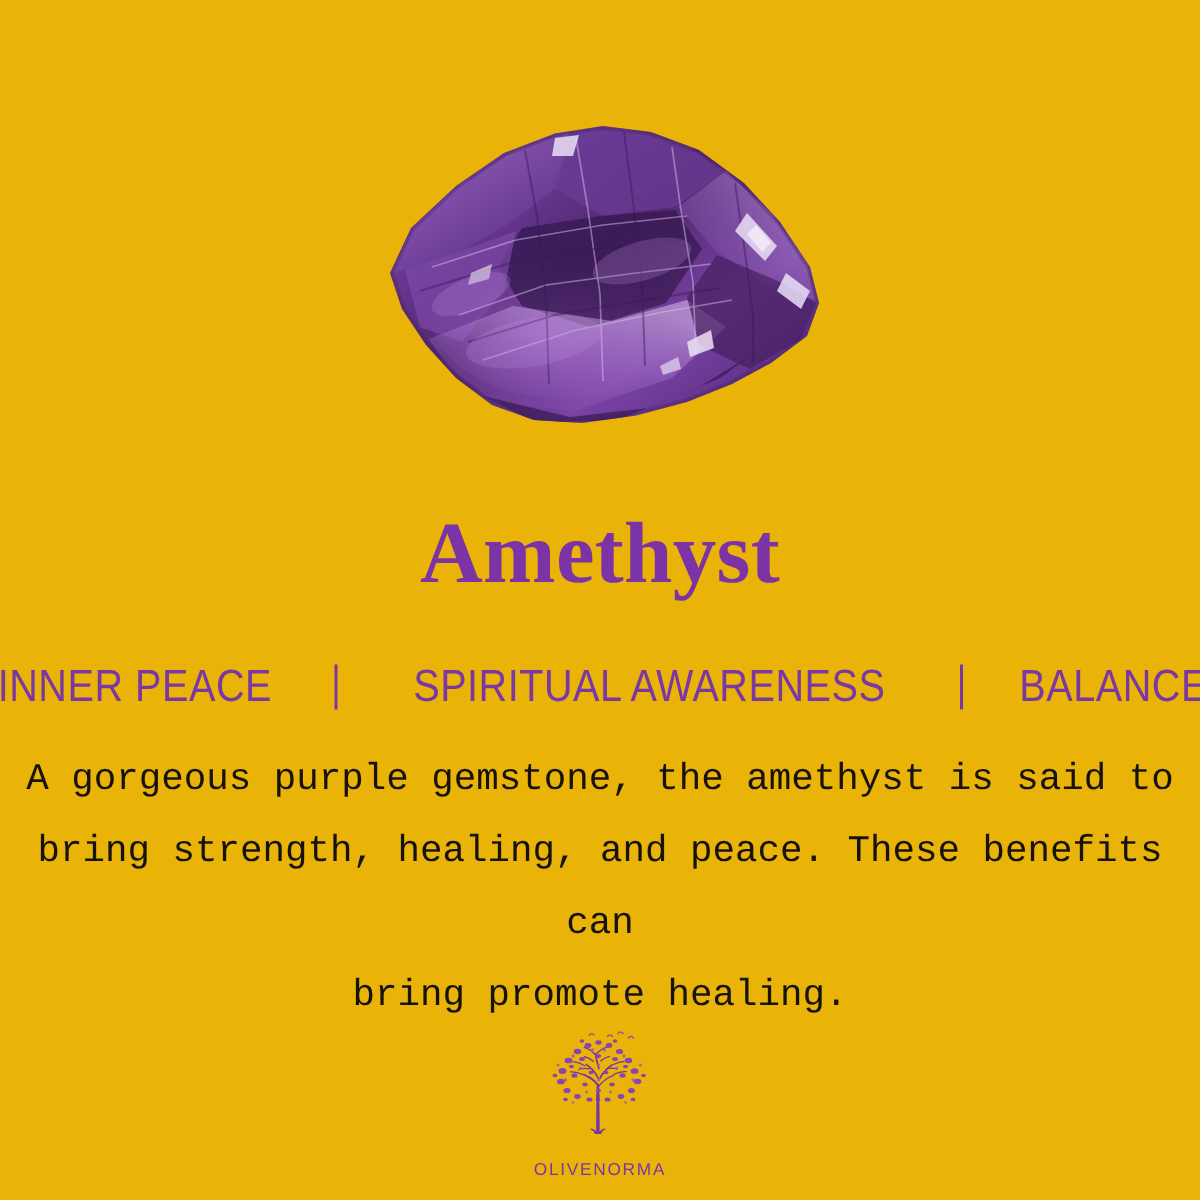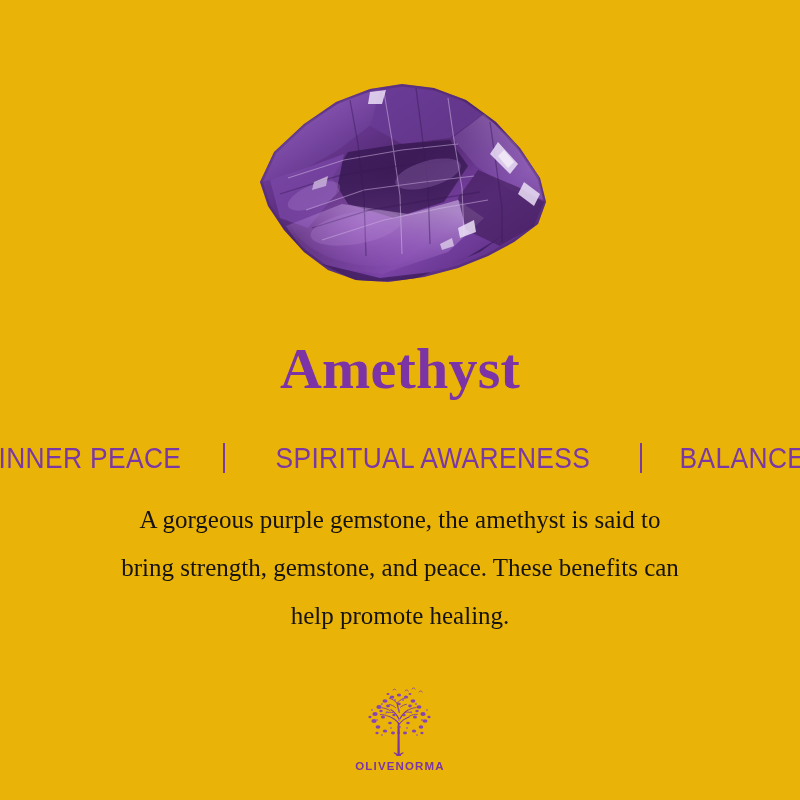--- a/index.html
+++ b/index.html
@@ -93,21 +93,21 @@
     flex: 0 0 auto;
   }
 
   
   .body-copy {
     position: absolute;
     left: 0;
     top: 496px;
     width: 800px;
     text-align: center;
-    font-family: Liberation Serif, serif;
+    font-family: Liberation Mono, monospace;
     font-size: 25px;
     font-weight: 400;
     color: #16130f;
     line-height: 48px;
   }
 
   .body-copy .line { display: block; }
 
   
   .logo {
@@ -116,24 +116,24 @@
     top: 686px;
     width: 800px;
     display: flex;
     flex-direction: column;
     align-items: center;
   }
 
   .logo-mark { display: block; width: 86px; height: 72px; }
 
   .logo-word {
-    margin-top: 2px;
+    margin-top: 16px;
     font-family: "Liberation Sans", sans-serif;
     font-size: 11.5px;
-    font-weight: 700;
+    font-weight: 400;
     letter-spacing: 1.15px;
     color: #7b35a5;
   }
 </style>
 </head>
 <body>
 
 <div class="card">
 
   <div class="stone-stage">
@@ -245,22 +245,22 @@
   <div class="keywords">
     <span class="kw">INNER PEACE</span>
     <span class="kw-sep"></span>
     <span class="kw">SPIRITUAL AWARENESS</span>
     <span class="kw-sep"></span>
     <span class="kw">BALANCE</span>
   </div>
 
   <div class="body-copy">
     <span class="line">A gorgeous purple gemstone, the amethyst is said to</span>
-    <span class="line">bring strength, gemstone, and peace. These benefits can</span>
-    <span class="line">help promote healing.</span>
+    <span class="line">bring strength, healing, and peace. These benefits can</span>
+    <span class="line">bring promote healing.</span>
   </div>
 
   <div class="logo">
     <svg class="logo-mark" viewBox="0 0 86 72" xmlns="http://www.w3.org/2000/svg">
       <g fill="#7b35a5">
 
         <path d="M41.2,70 L39.6,70 C39.0,68.6 38.2,67.6 36.8,67.2 L36.8,66.3 C38.4,66.5 39.6,67.2 40.4,68.2 L40.6,48 L42.6,48 L42.8,68.2 C43.6,67.2 44.9,66.5 46.5,66.3 L46.5,67.2 C45.0,67.6 44.3,68.6 43.7,70 L42.0,70 Z"></path>
         <path d="M40.3,48 L40.9,36.5 L42.3,36.5 L42.9,48 Z"></path>
 
         <path d="M41.6,38.5 C39.2,34.8 35.6,32.4 31.4,30.6 L31.9,29.7 C36.4,31.4 40.1,33.8 42.4,37.6 Z"></path>

